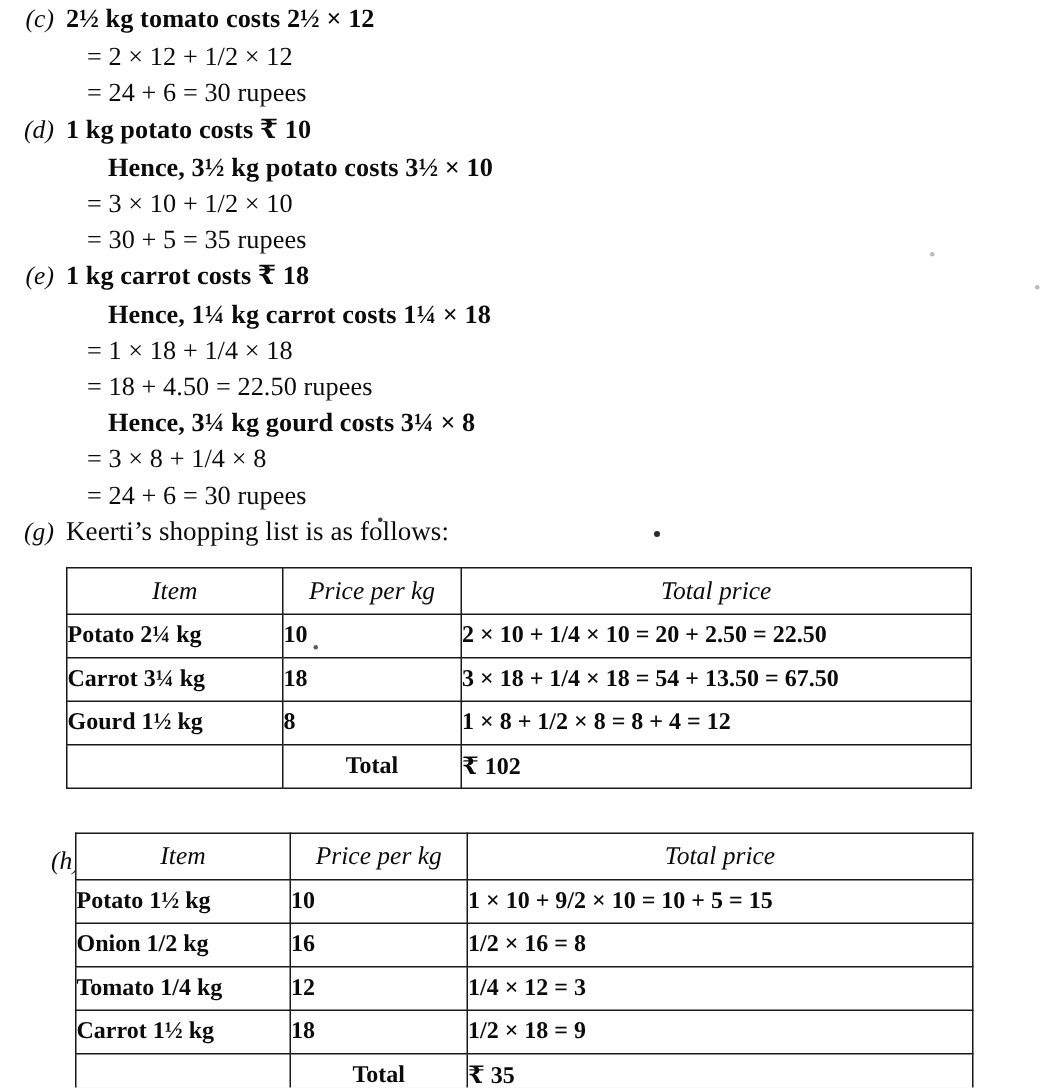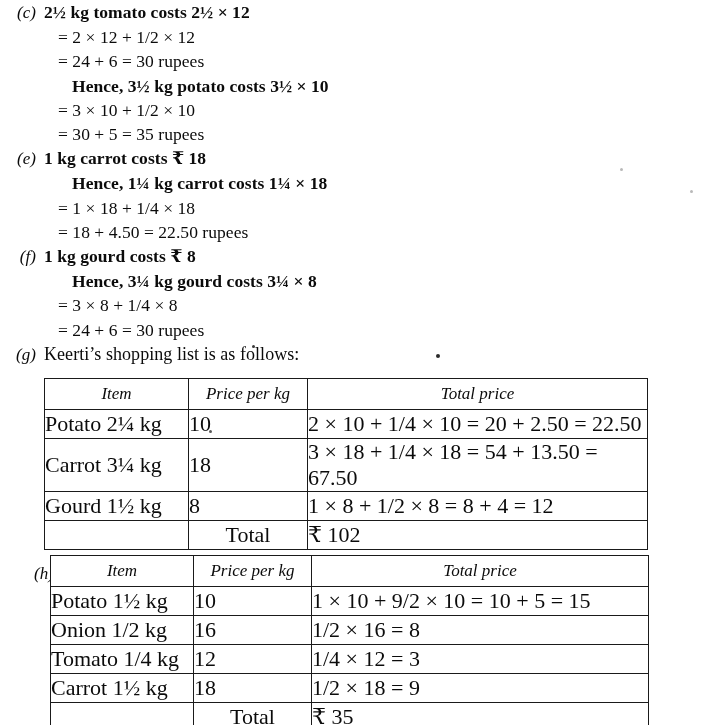--- a/index.html
+++ b/index.html
@@ -84,22 +84,22 @@
     position: absolute;
     border-collapse: collapse;
     table-layout: fixed;
     background: #e5e5e5;
   }
   .bill-table td,
   .bill-table th {
     border: 1px solid #1a1a1a;
     padding: 0;
     height: 28px;
-    font-size: 22px;
-    font-weight: 400;
+    font-size: 16px;
+    font-weight: 700;
     vertical-align: middle;
     background: #fff;
   }
   .bill-table th {
     font-style: italic;
     font-weight: 400;
     text-align: center;
     height: 30px;
     font-size: 17px;
   }
@@ -132,34 +132,34 @@
 
 <div class="solutions">
 
   <div class="sol-item">
     <span class="line lead"><span class="tag">(c)</span><span>2½ kg tomato costs 2½ × 12</span></span>
     <span class="line eq">= 2 × 12 + 1/2 × 12</span>
     <span class="line eq">= 24 + 6 = 30 rupees</span>
   </div>
 
   <div class="sol-item">
+    <span class="line lead"><span class="tag">(d)</span><span>1 kg potato costs ₹ 10</span></span>
     <span class="line hence">Hence, 3½ kg potato costs 3½ × 10</span>
     <span class="line eq">= 3 × 10 + 1/2 × 10</span>
     <span class="line eq">= 30 + 5 = 35 rupees</span>
   </div>
 
   <div class="sol-item">
     <span class="line lead"><span class="tag">(e)</span><span>1 kg carrot costs ₹ 18</span></span>
     <span class="line hence">Hence, 1¼ kg carrot costs 1¼ × 18</span>
     <span class="line eq">= 1 × 18 + 1/4 × 18</span>
     <span class="line eq">= 18 + 4.50 = 22.50 rupees</span>
   </div>
 
   <div class="sol-item">
-    <span class="line lead"><span class="tag">(f)</span><span>1 kg gourd costs ₹ 8</span></span>
     <span class="line hence">Hence, 3¼ kg gourd costs 3¼ × 8</span>
     <span class="line eq">= 3 × 8 + 1/4 × 8</span>
     <span class="line eq">= 24 + 6 = 30 rupees</span>
   </div>
 
   <div class="sol-item">
     <span class="line lead gtext"><span class="tag">(g)</span><span>Keerti’s shopping list is as follows:</span></span>
   </div>
 </div>
 

